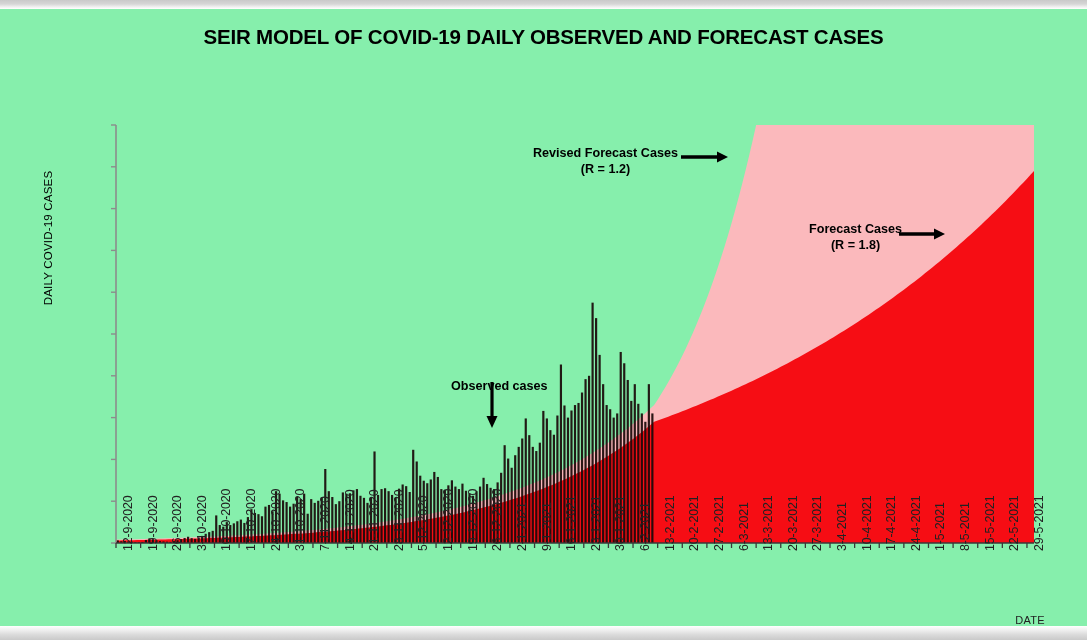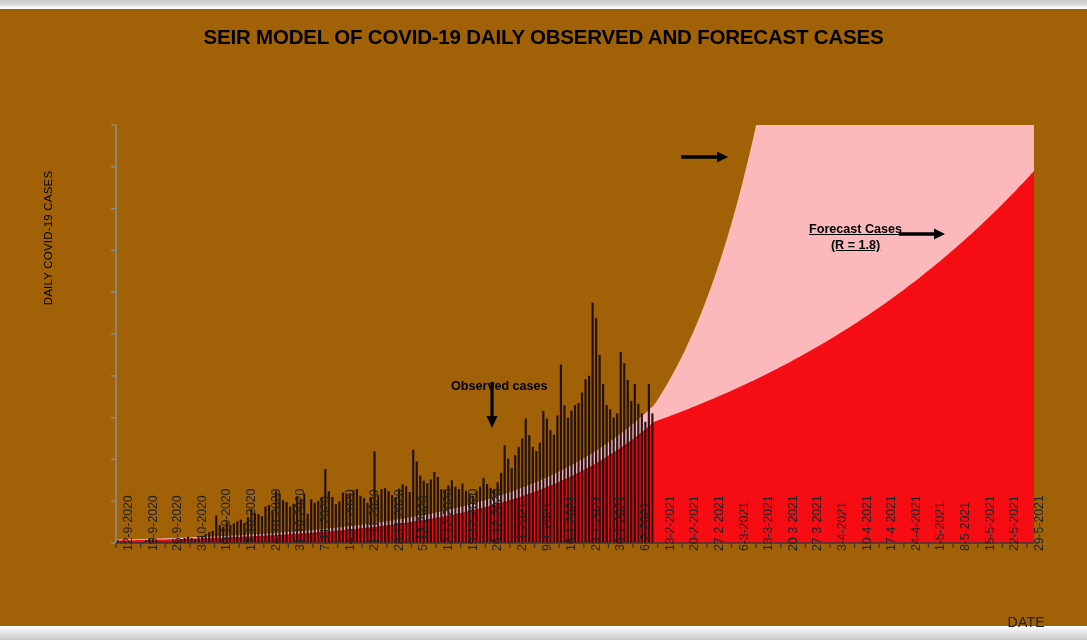--- a/index.html
+++ b/index.html
@@ -3,21 +3,21 @@
 <meta charset="utf-8">
 <style>
   html,body{margin:0;padding:0;}
   body{
     width:1087px;height:640px;
     background:#ffffff;
     font-family:"Liberation Sans", sans-serif;
     overflow:hidden;
     position:relative;
   }
-  #page{position:absolute;inset:0;background:#a16207;}
+  #page{position:absolute;inset:0;background:#86efac;}
   .doc-edge-top{position:absolute;left:0;top:0;width:1087px;height:9px;
     background:linear-gradient(180deg,#c9c9c9 0%,#d6d6d6 45%,#efefef 75%,#ffffff 100%);}
   .doc-edge-bottom{position:absolute;left:0;bottom:0;width:1087px;height:14px;
     background:linear-gradient(0deg,#c9c9c9 0%,#dcdcdc 40%,#f2f2f2 75%,#ffffff 100%);}
 
   
   .title-wrap{position:absolute;left:0;top:22px;width:1087px;text-align:center;}
   .title-line{
     font-weight:bold;font-size:20.5px;color:#000;
     letter-spacing:-0.2px;line-height:29px;white-space:nowrap;
@@ -38,21 +38,21 @@
   
   .xlabels{position:absolute;left:0;top:0;width:1087px;height:640px;}
   .xlabel{
     position:absolute;
     font-size:12.4px;color:#222;white-space:nowrap;
     transform:rotate(-90deg);transform-origin:left top;
     letter-spacing:-0.1px;
   }
   .xtitle{
     position:absolute;right:42px;top:614px;
-    font-size:14px;color:#222;font-weight:normal;letter-spacing:.3px;
+    font-size:11px;color:#222;font-weight:normal;letter-spacing:.3px;
   }
 
   
   .anno{position:absolute;font-weight:bold;color:#000;white-space:nowrap;}
   .anno .l1{font-size:12.6px;line-height:16px;}
   .anno .l2{font-size:12.6px;line-height:16px;text-align:center;}
 </style>
 </head>
 <body>
 
@@ -332,22 +332,26 @@
       <div class="xlabel" style="left: 908.862px; top: 551px;">24-4-2021</div>
       <div class="xlabel" style="left: 933.483px; top: 551px;">1-5-2021</div>
       <div class="xlabel" style="left: 958.103px; top: 551px;">8-5-2021</div>
       <div class="xlabel" style="left: 982.724px; top: 551px;">15-5-2021</div>
       <div class="xlabel" style="left: 1007.34px; top: 551px;">22-5-2021</div>
       <div class="xlabel" style="left: 1031.97px; top: 551px;">29-5-2021</div>
     </div>
 
   <div class="xtitle">DATE</div>
 
-
-  <div class="anno" id="anno-forecast" style="left:809px;top:221px;text-decoration:underline;">
+  <div class="anno" id="anno-revised" style="left:533px;top:145px;">
+    <div class="l1">Revised Forecast Cases</div>
+    <div class="l2">(R = 1.2)</div>
+  </div>
+
+  <div class="anno" id="anno-forecast" style="left:809px;top:221px;">
     <div class="l1">Forecast Cases</div>
     <div class="l2">(R = 1.8)</div>
   </div>
 
   <div class="anno" id="anno-observed" style="left:451px;top:378px;">
     <div class="l1">Observed cases</div>
   </div>
 
 </div>
 

